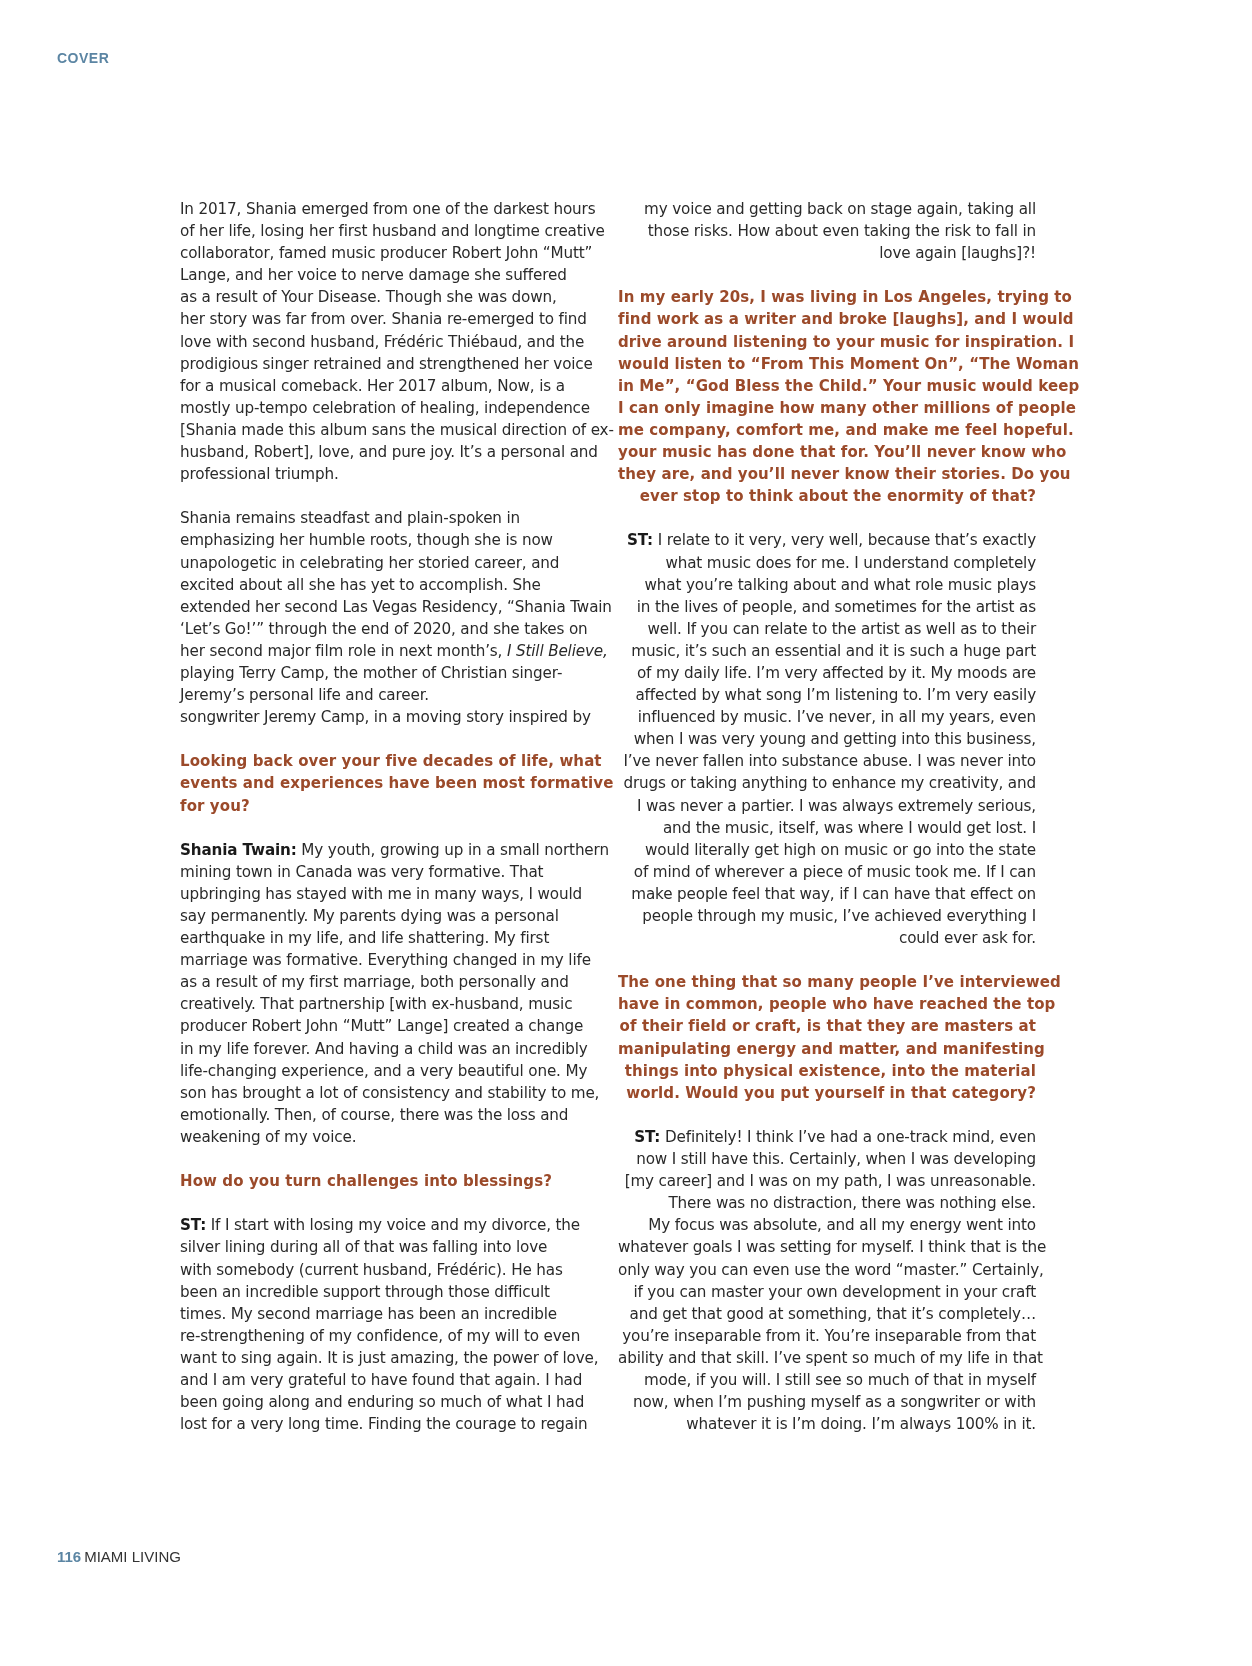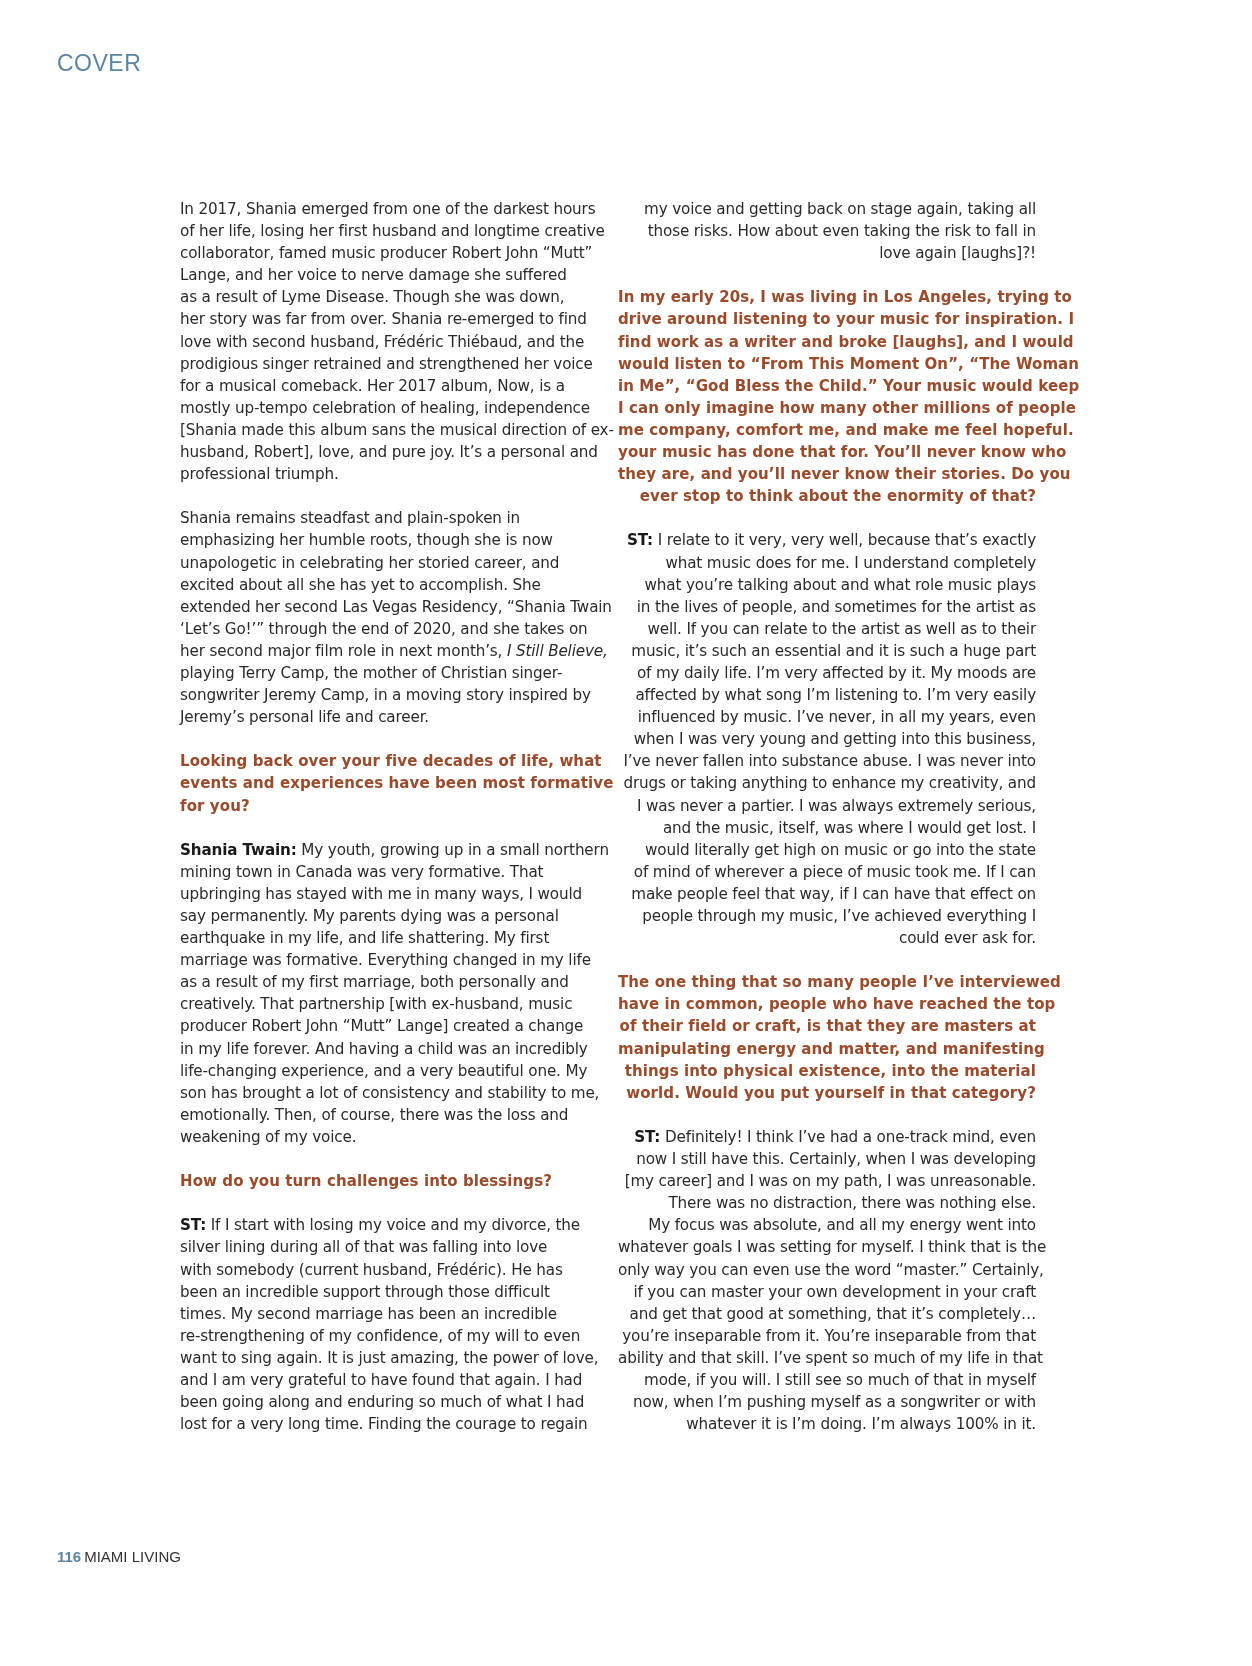--- a/index.html
+++ b/index.html
@@ -1,19 +1,19 @@
 <!DOCTYPE html>
 <html><head>
 <meta charset="utf-8">
 <style>
   html, body { margin: 0; padding: 0; background: #ffffff; }
   body { width: 1252px; height: 1666px; position: relative; overflow: hidden;
          font-family: "DejaVu Sans", sans-serif; color: #2a2a2a; }
   .section-label { position: absolute; left: 57px; top: 50px; font-family: "Liberation Sans", sans-serif;
-         font-weight: normal; font-size: 23px; color: #5b85a3; letter-spacing: 0.5px; }
+         font-weight: bold; font-size: 14px; color: #5b85a3; letter-spacing: 0.5px; }
   .col { position: absolute; top: 198px; width: 418px; font-size: 15.2px; line-height: 22.1px;
          letter-spacing: -0.15px; }
   .col.left { left: 180px; }
   .col.right { left: 618px; text-align: right; }
   .para { margin: 0 0 22.1px 0; }
   .q { color: #9b4a2a; font-weight: bold; font-size: 15px; letter-spacing: 0.1px; }
   .speaker { font-weight: bold; color: #1a1a1a; }
   .it { font-style: italic; }
   .footer { position: absolute; left: 57px; top: 1548px; font-family: "Liberation Sans", sans-serif;
             font-size: 15px; color: #333; }
@@ -24,35 +24,35 @@
 <body>
 
 <div class="section-label">COVER</div>
 
 <div class="col left">
   <p class="para">
       <span class="line">In 2017, Shania emerged from one of the darkest hours</span>
       <span class="line">of her life, losing her first husband and longtime creative</span>
       <span class="line">collaborator, famed music producer Robert John “Mutt”</span>
       <span class="line">Lange, and her voice to nerve damage she suffered</span>
-      <span class="line">as a result of Lyme Disease. Though she was down,</span>
+      <span class="line">as a result of Your Disease. Though she was down,</span>
       <span class="line">her story was far from over. Shania re-emerged to find</span>
       <span class="line">love with second husband, Frédéric Thiébaud, and the</span>
       <span class="line">prodigious singer retrained and strengthened her voice</span>
       <span class="line">for a musical comeback. Her 2017 album, Now, is a</span>
       <span class="line">mostly up-tempo celebration of healing, independence</span>
       <span class="line">[Shania made this album sans the musical direction of ex-</span>
       <span class="line">husband, Robert], love, and pure joy. It’s a personal and</span>
       <span class="line">professional triumph.</span>
     </p>
 
   <p class="para">
     <span><span class="line">Shania remains steadfast and plain-spoken in</span><span class="line">emphasizing her humble roots, though she is now</span><span class="line">unapologetic in celebrating her storied career, and</span><span class="line">excited about all she has yet to accomplish. She</span><span class="line">extended her second Las Vegas Residency, “Shania Twain</span><span class="line">‘Let’s Go!’” through the end of 2020, and she takes on</span></span>
     <span class="line"><span>her second major film role in next month’s, </span><span class="it">I Still Believe,</span></span>
-    <span><span class="line">playing Terry Camp, the mother of Christian singer-</span><span class="line">songwriter Jeremy Camp, in a moving story inspired by</span><span class="line">Jeremy’s personal life and career.</span></span>
+    <span><span class="line">playing Terry Camp, the mother of Christian singer-</span><span class="line">Jeremy’s personal life and career.</span><span class="line">songwriter Jeremy Camp, in a moving story inspired by</span></span>
   </p>
 
   <p class="para q">
       <span class="line">Looking back over your five decades of life, what</span>
       <span class="line">events and experiences have been most formative</span>
       <span class="line">for you?</span>
     </p>
 
   <p class="para">
     <span class="line"><span class="speaker">Shania Twain:</span><span> My youth, growing up in a small northern</span></span>
@@ -71,22 +71,22 @@
 
 <div class="col right">
   <p class="para">
       <span class="line">my voice and getting back on stage again, taking all</span>
       <span class="line">those risks. How about even taking the risk to fall in</span>
       <span class="line">love again [laughs]?!</span>
     </p>
 
   <p class="para q">
       <span class="line">In my early 20s, I was living in Los Angeles, trying to</span>
+      <span class="line">find work as a writer and broke [laughs], and I would</span>
       <span class="line">drive around listening to your music for inspiration. I</span>
-      <span class="line">find work as a writer and broke [laughs], and I would</span>
       <span class="line">would listen to “From This Moment On”, “The Woman</span>
       <span class="line">in Me”, “God Bless the Child.” Your music would keep</span>
       <span class="line">I can only imagine how many other millions of people</span>
       <span class="line">me company, comfort me, and make me feel hopeful.</span>
       <span class="line">your music has done that for. You’ll never know who</span>
       <span class="line">they are, and you’ll never know their stories. Do you</span>
       <span class="line">ever stop to think about the enormity of that?</span>
     </p>
 
   <p class="para">

